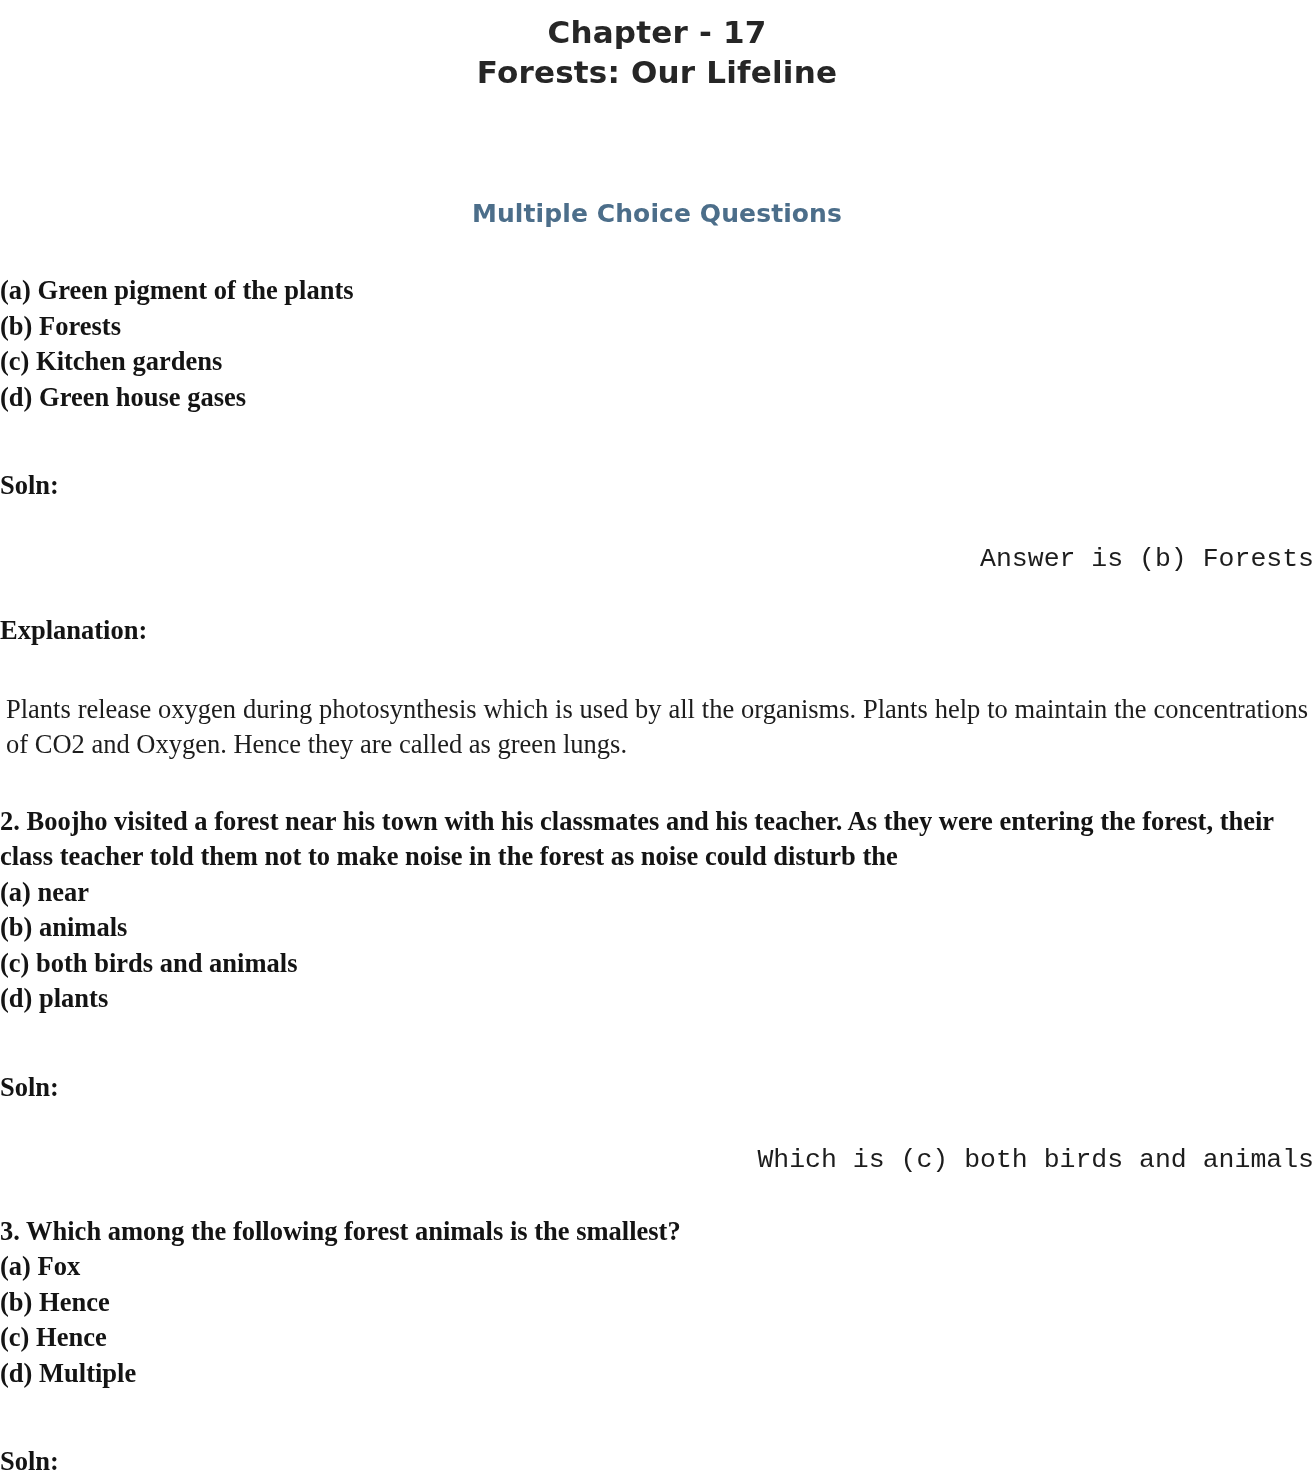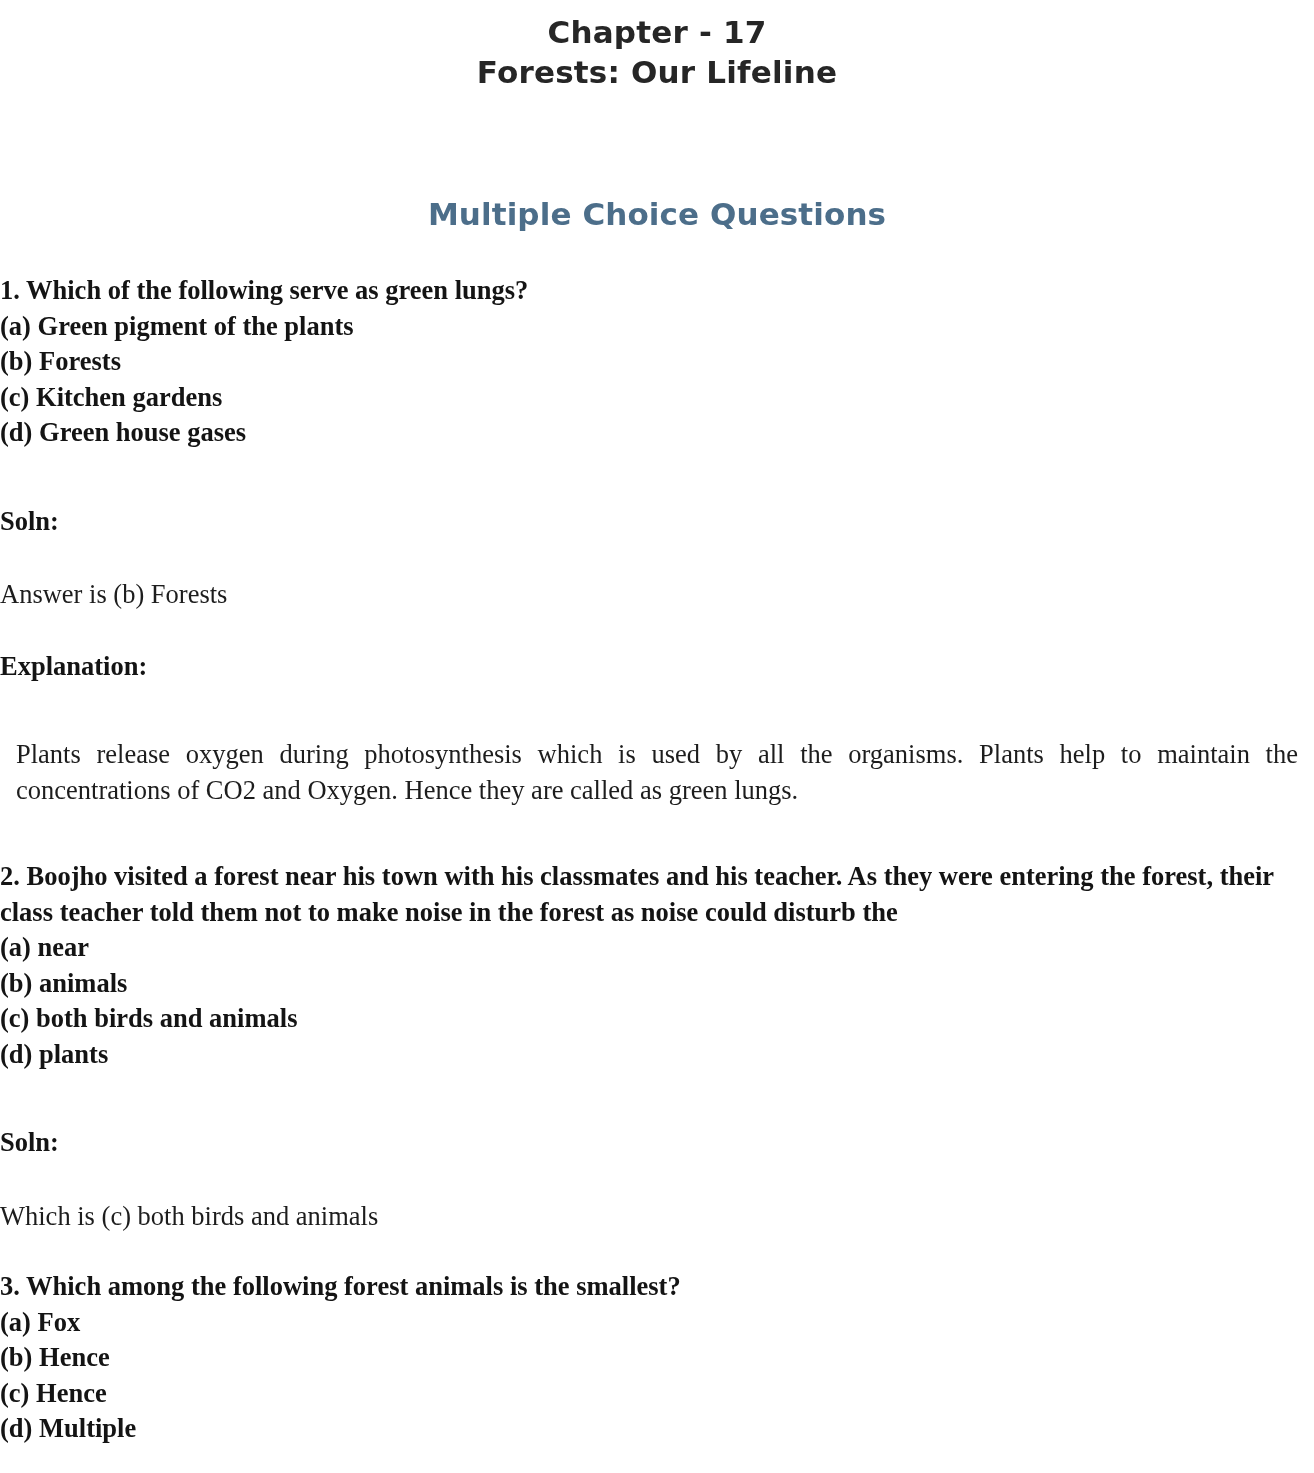--- a/index.html
+++ b/index.html
@@ -39,21 +39,21 @@
   .chapter-heading .line {
     display: block;
     white-space: pre;
   }
 
   
   .section-heading {
     text-align: center;
     font-family: "DejaVu Sans", "Liberation Sans", sans-serif;
     font-weight: 700;
-    font-size: 31px;
+    font-size: 25px;
     line-height: 30px;
     color: #4c6e8a;
     margin-top: 107px;
     letter-spacing: 0.1px;
   }
 
   
   .content {
     margin-top: 44px;
   }
@@ -69,62 +69,62 @@
     line-height: 35.5px;
     color: #141414;
     margin: 0;
   }
 
   .q-text {
     text-align: left;
   }
 
   .plain {
-    font-family: Liberation Serif, serif;
+    font-family: Liberation Mono, monospace;
     font-weight: 400;
     font-size: 26.5px;
     line-height: 35.5px;
     color: #1d1d1d;
     margin: 0;
+    text-align: right;
   }
 
   .gap-soln   { height: 53px; }
   .gap-answer { height: 38px; }
   .gap-expl   { height: 36px; }
   .gap-body   { height: 37px; }
   .gap-next   { height: 35px; }
 
   .explanation {
     font-family: "Liberation Serif", "DejaVu Serif", serif;
     font-weight: 400;
     font-size: 26.5px;
     line-height: 35.5px;
     color: #1d1d1d;
     text-align: justify;
     text-align-last: left;
-    margin: 16px;
+    margin: 6px;
     max-width: 1314px;
   }
 </style>
 </head>
 <body>
 
 <div class="page">
 
   <div class="chapter-heading">
     <span class="line">Chapter - 17</span>
     <span class="line">Forests: Our Lifeline</span>
   </div>
 
   <div class="section-heading">Multiple Choice Questions</div>
 
   <div class="content">
 
     <div class="block">
-      <p class="q-text">1. Which of the following serve as green lungs?</p>
       <p class="option">(a) Green pigment of the plants</p>
       <p class="option">(b) Forests</p>
       <p class="option">(c) Kitchen gardens</p>
       <p class="option">(d) Green house gases</p>
 
       <div class="gap-soln"></div>
       <p class="label-bold">Soln:</p>
 
       <div class="gap-answer"></div>
       <p class="plain">Answer is (b) Forests</p>

